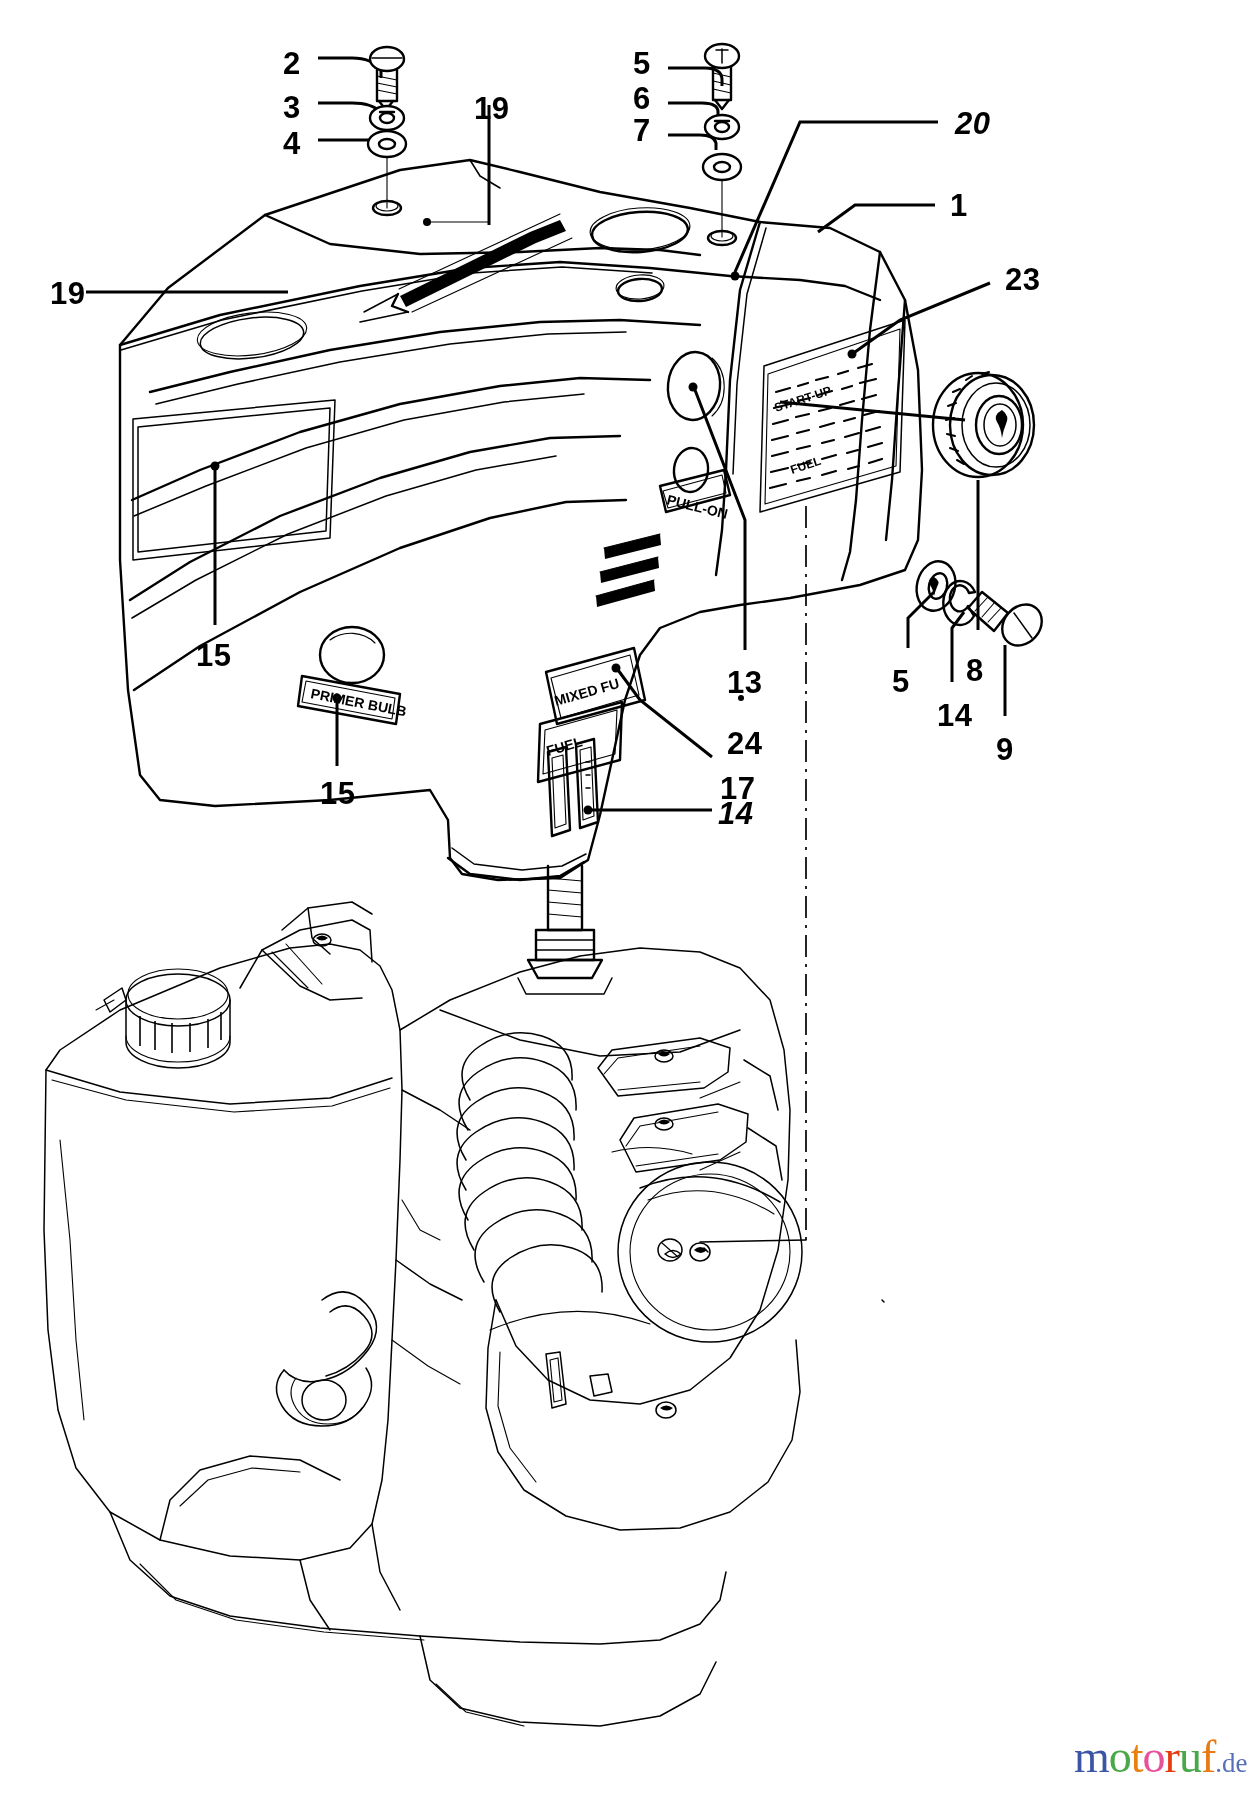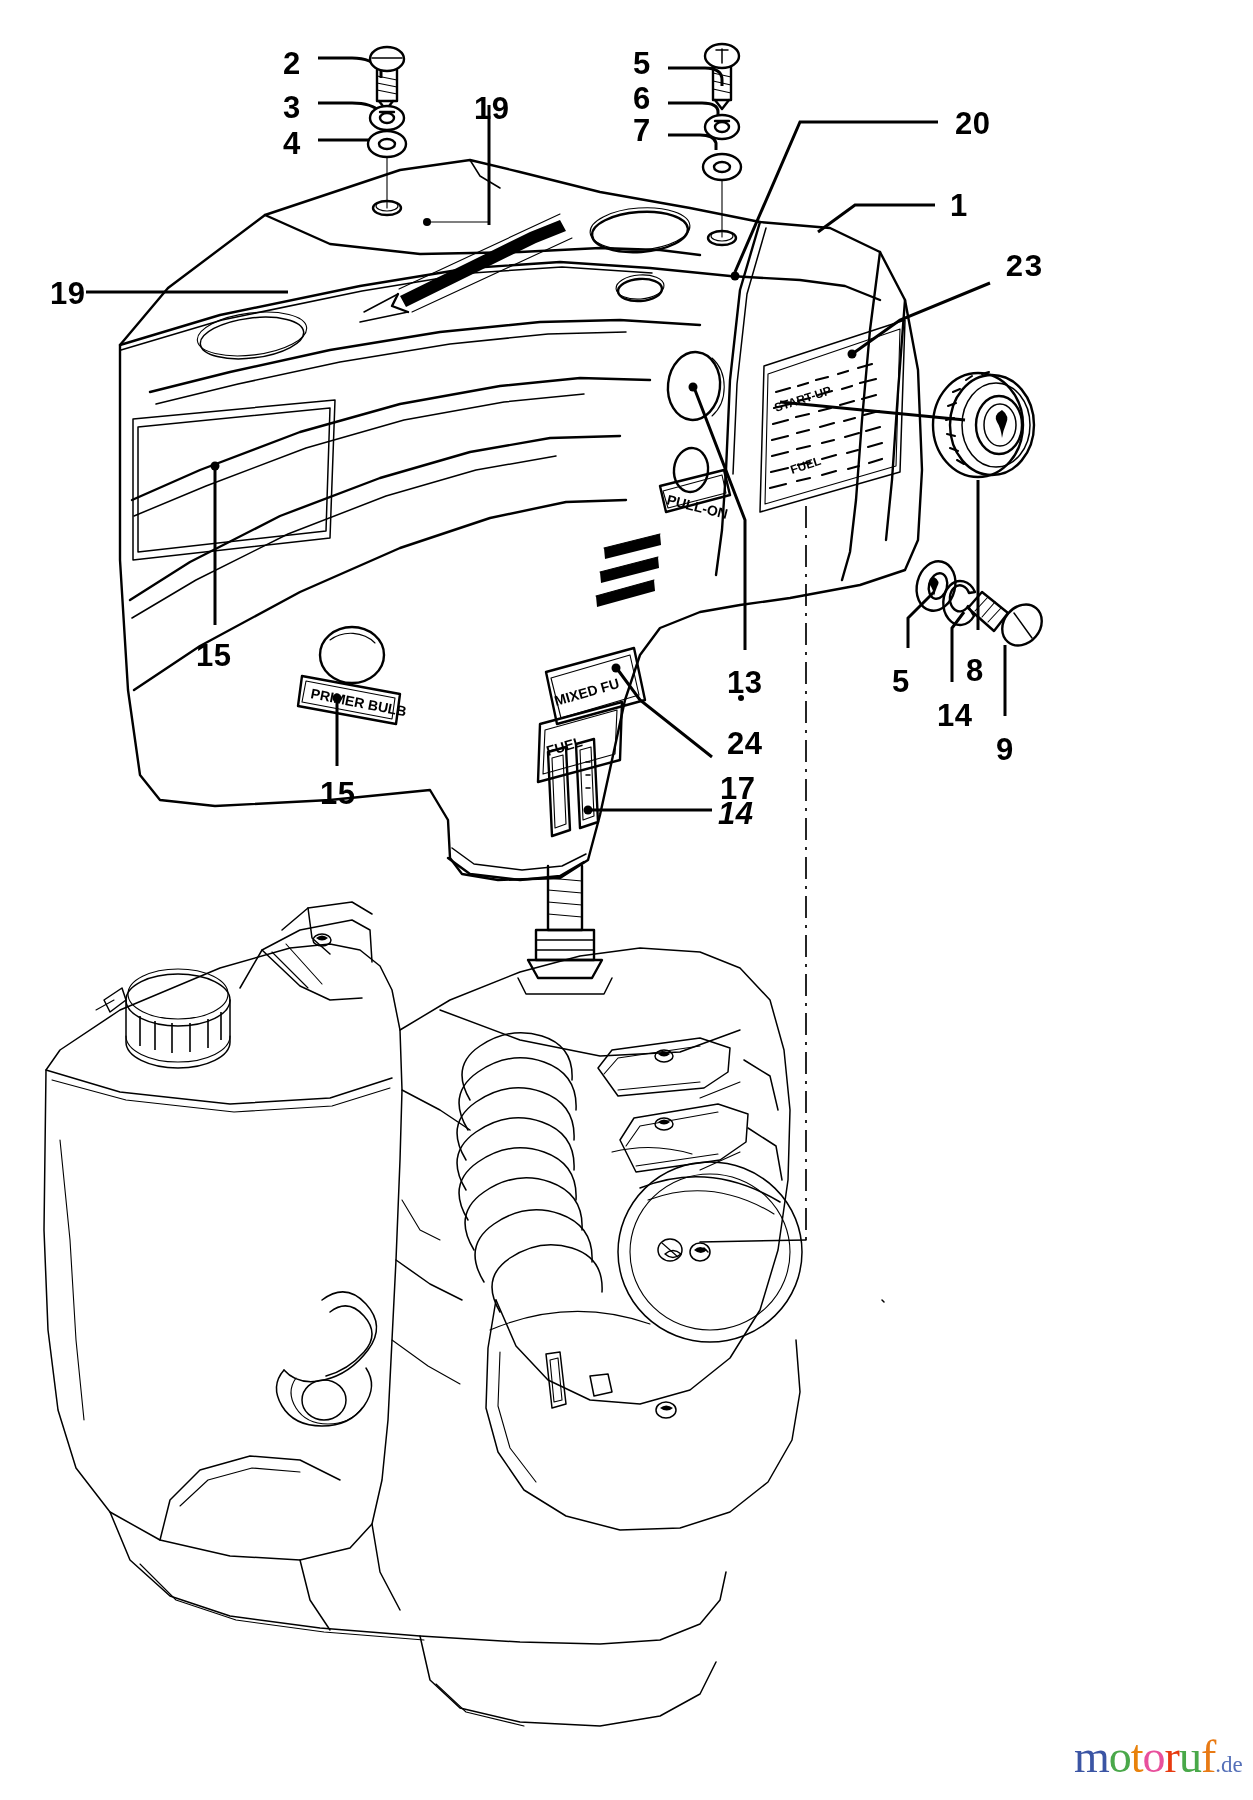--- a/index.html
+++ b/index.html
@@ -31,21 +31,21 @@
     position:absolute;
     left:1074px;top:1734px;
     font-family:"Liberation Serif", serif;
     font-size:46px;
     letter-spacing:-1px;
     line-height:1;
     white-space:nowrap;
     user-select:none;
   }
   #watermark .wm-l{display:inline-block;}
-  #watermark .wm-tld{font-size:23px;letter-spacing:0;}
+  #watermark .wm-tld{font-size:27px;letter-spacing:0;}
 </style>
 </head>
 <body>
 
 <div id="page">
 
   <svg id="diagram" viewBox="0 0 1253 1800" xmlns="http://www.w3.org/2000/svg">
     <defs>
       <style>
         .ln   { fill:none; stroke:#000; stroke-width:2.4; stroke-linecap:round; stroke-linejoin:round; }
@@ -558,23 +558,23 @@
 
   </svg>
 
   <div class="callout" style="left:283px;top:48px;">2</div>
   <div class="callout" style="left:283px;top:92px;">3</div>
   <div class="callout" style="left:283px;top:128px;">4</div>
   <div class="callout" style="left:633px;top:48px;">5</div>
   <div class="callout" style="left:633px;top:83px;">6</div>
   <div class="callout" style="left:633px;top:115px;">7</div>
   <div class="callout" style="left:474px;top:85px;margin-top:8px;">19</div>
-  <div class="callout" style="left:955px;top:108px;">20</div>
+  <div class="callout" style="left:955px;top:108px;font-style:italic;">20</div>
   <div class="callout" style="left: 950px; top: 190px;">1</div>
-  <div class="callout" style="left:1005px;top:252px;font-family:Liberation Mono, monospace;">23</div>
+  <div class="callout" style="left:1005px;top:264px;">23</div>
   <div class="callout" style="left:50px;top:278px;">19</div>
   <div class="callout" style="left:196px;top:640px;">15</div>
   <div class="callout" style="left: 966px; top: 655px;">8</div>
   <div class="callout" style="left: 727px; top: 667px;">13</div>
   <div class="callout" style="left: 727px; top: 705px; margin-top: 23px;">24</div>
   <div class="callout" style="left: 892px; top: 666px;">5</div>
   <div class="callout" style="left: 937px; top: 700px;">14</div>
   <div class="callout" style="left: 996px; top: 734px;">9</div>
   <div class="callout" style="left: 720px; top: 745px; margin-top: 28px;">17</div>
   <div class="callout" style="left: 320px; top: 778px;">15</div>

